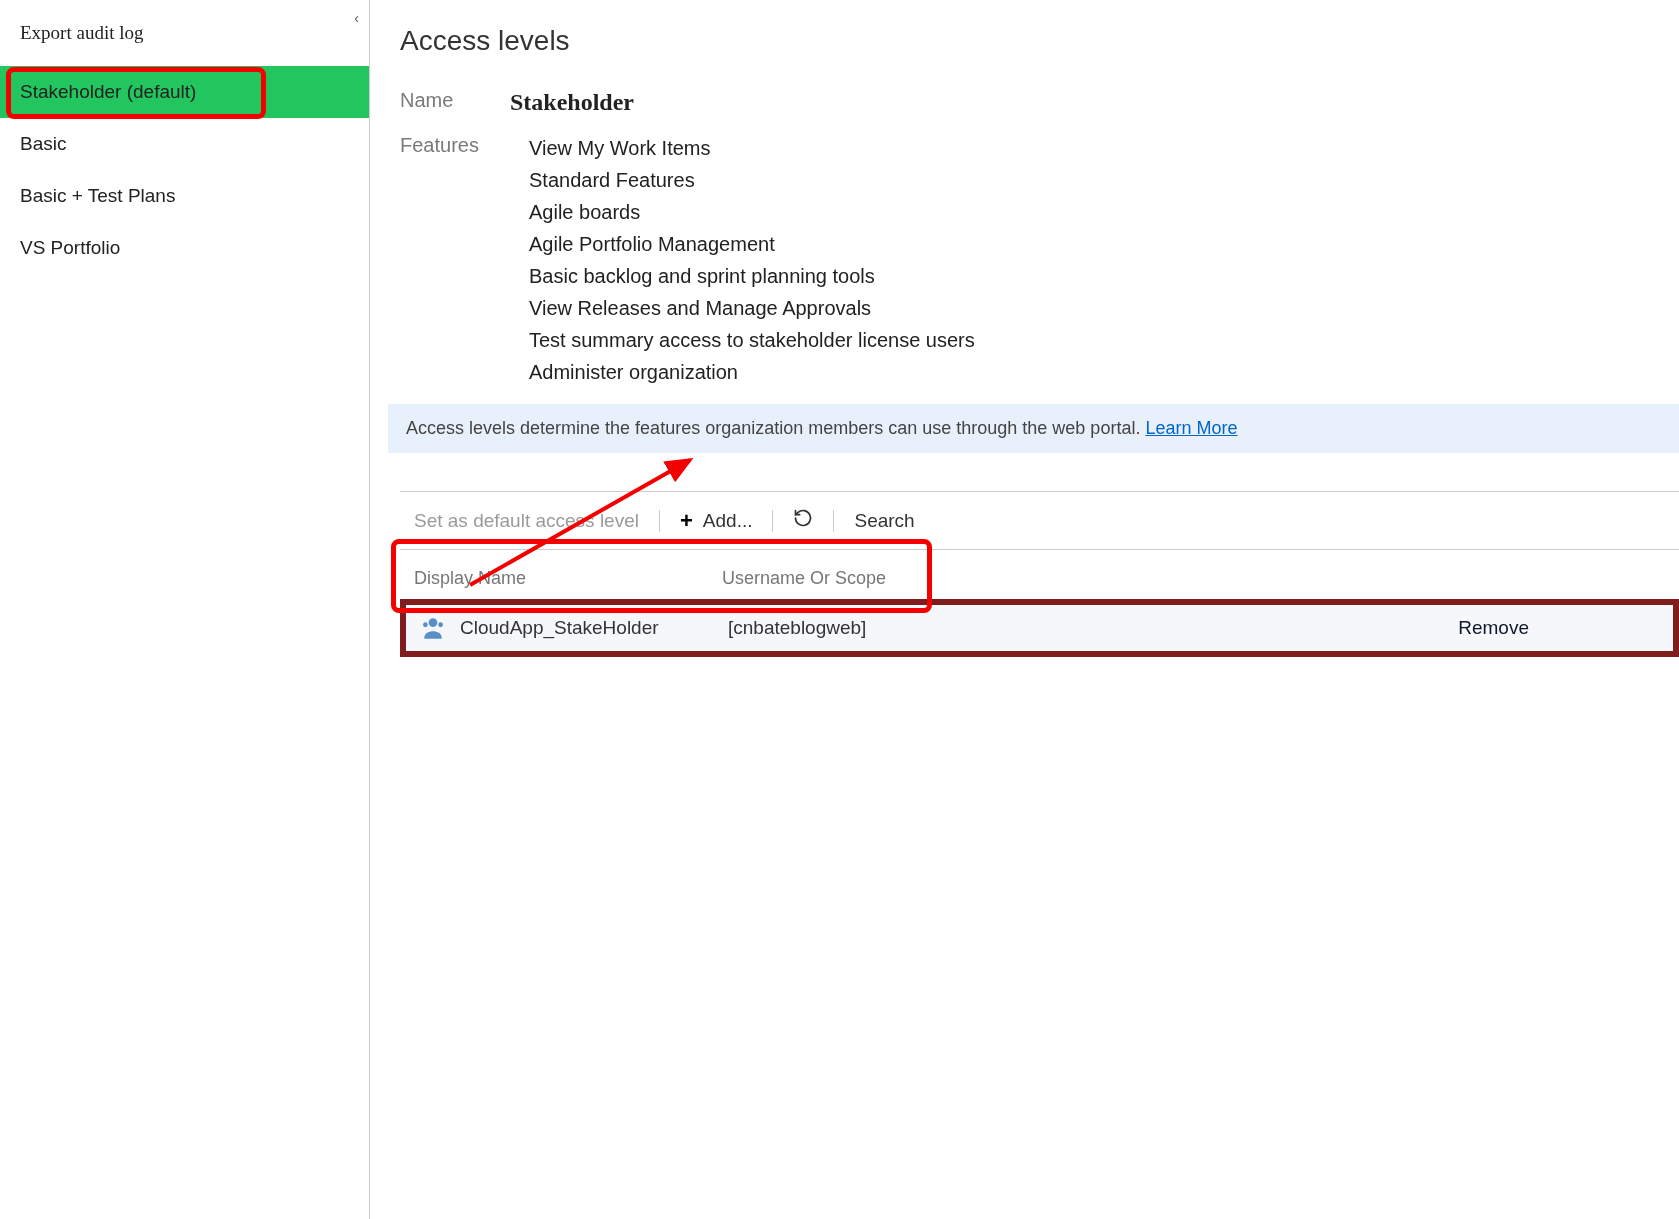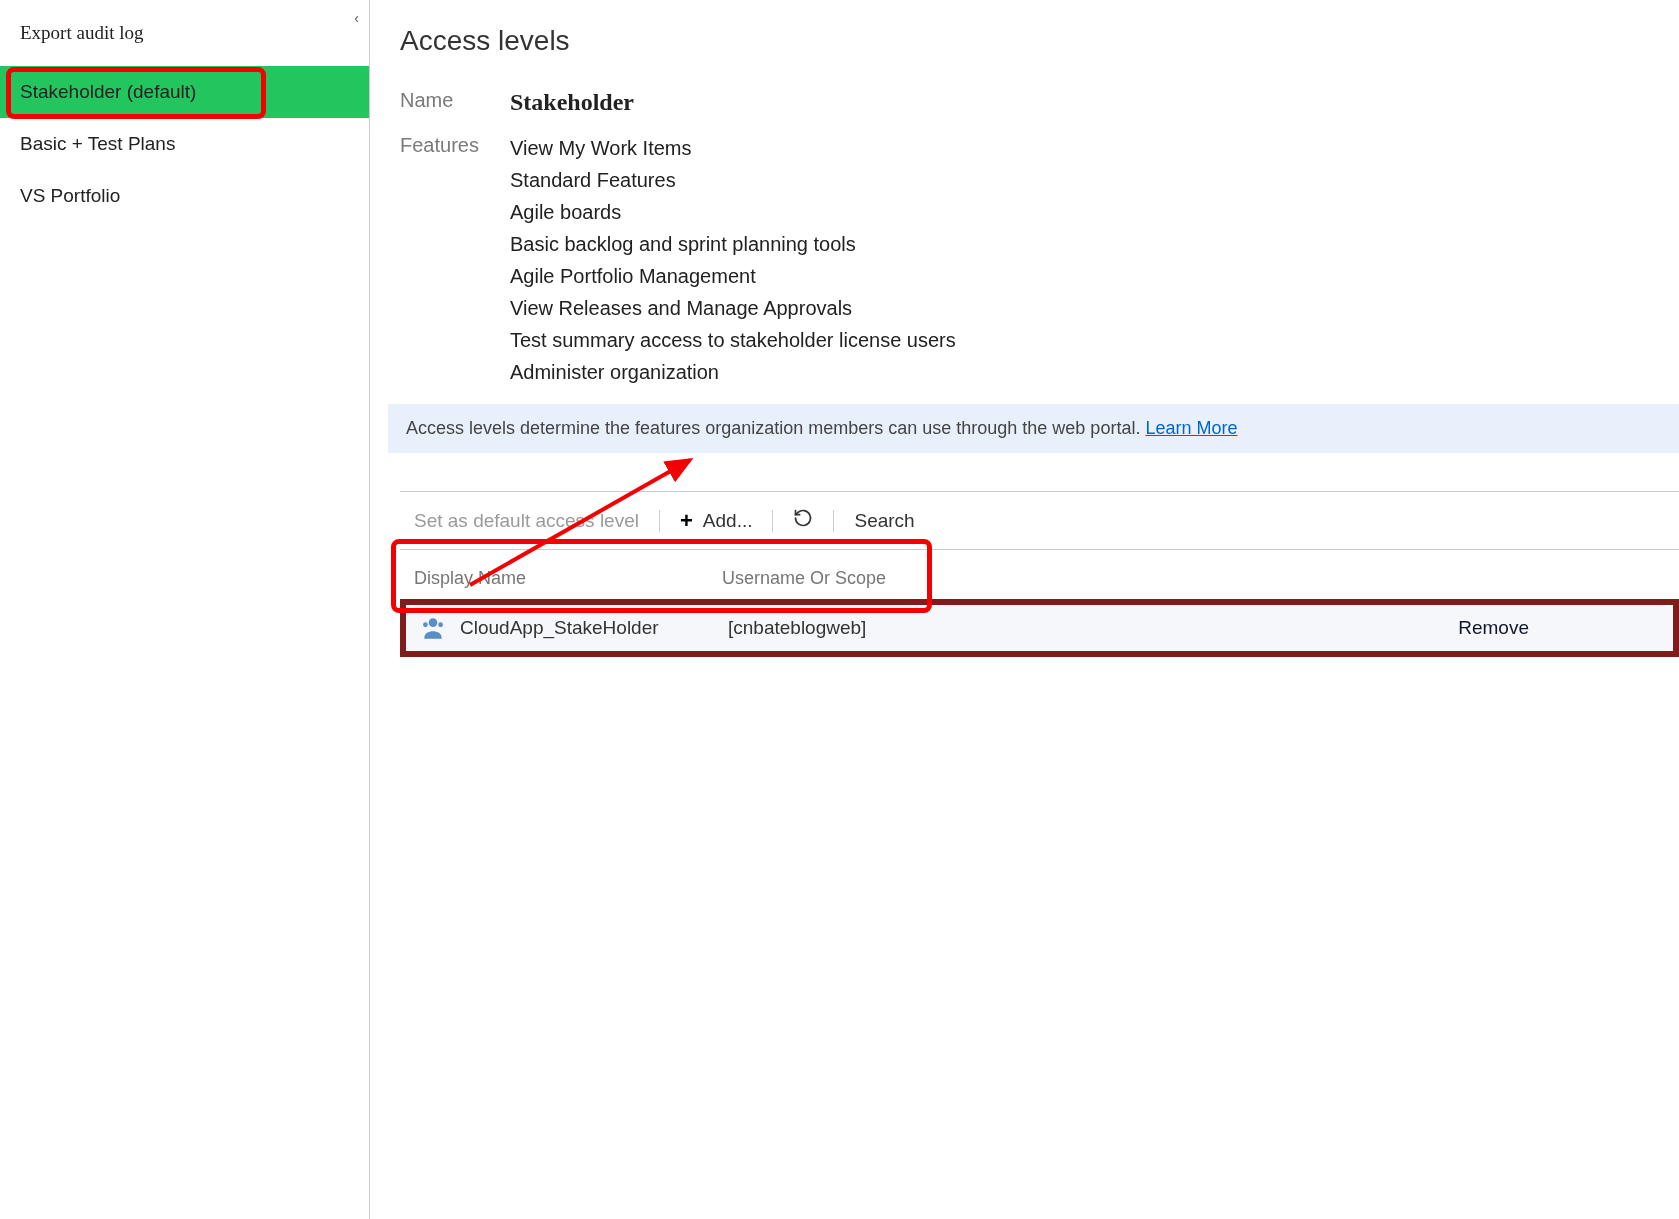--- a/index.html
+++ b/index.html
@@ -82,20 +82,21 @@
   }
   .features-list {
     display: flex;
     flex-direction: column;
     gap: 4px;
   }
   .feature-item {
     font-size: 20px;
     color: #222;
     line-height: 1.4;
+    margin-left: 19px;
   }
   .info-banner {
     margin: 18px 0 0 0;
     background: #e8f1fb;
     padding: 14px 18px;
     font-size: 18px;
     color: #444;
   }
   .info-banner a {
     color: #0066cc;
@@ -177,20 +178,23 @@
 <body>
 
 <div class="sidebar">
   <span class="sidebar-collapse">‹</span>
   <div class="sidebar-top">Export audit log</div>
 
   <div class="sidebar-item selected" style="position:relative;">
     <span>Stakeholder (default)</span>
   </div>
   <div class="sidebar-item">
+    <span>Basic</span>
+  </div>
+  <div class="sidebar-item">
     <span>Basic + Test Plans</span>
   </div>
   <div class="sidebar-item">
     <span>VS Portfolio</span>
   </div>
 
   <div class="highlight-red-box" style="left:6px; top:67px; width:260px; height:52px;"></div>
 </div>
 
 <div class="main">
@@ -201,22 +205,22 @@
       <div class="detail-label">Name</div>
       <div class="detail-value-name">Stakeholder</div>
     </div>
 
     <div class="detail-row">
       <div class="detail-label">Features</div>
       <div class="features-list">
         <div class="feature-item">View My Work Items</div>
         <div class="feature-item">Standard Features</div>
         <div class="feature-item">Agile boards</div>
+        <div class="feature-item">Agile Portfolio Management</div>
         <div class="feature-item">Basic backlog and sprint planning tools</div>
-        <div class="feature-item">Agile Portfolio Management</div>
         <div class="feature-item">View Releases and Manage Approvals</div>
         <div class="feature-item">Test summary access to stakeholder license users</div>
         <div class="feature-item">Administer organization</div>
       </div>
     </div>
   </div>
 
   <div class="info-banner" style="margin-left:18px;">
     <span>Access levels determine the features organization members can use through the web portal. </span><a>Learn More</a>
   </div>

